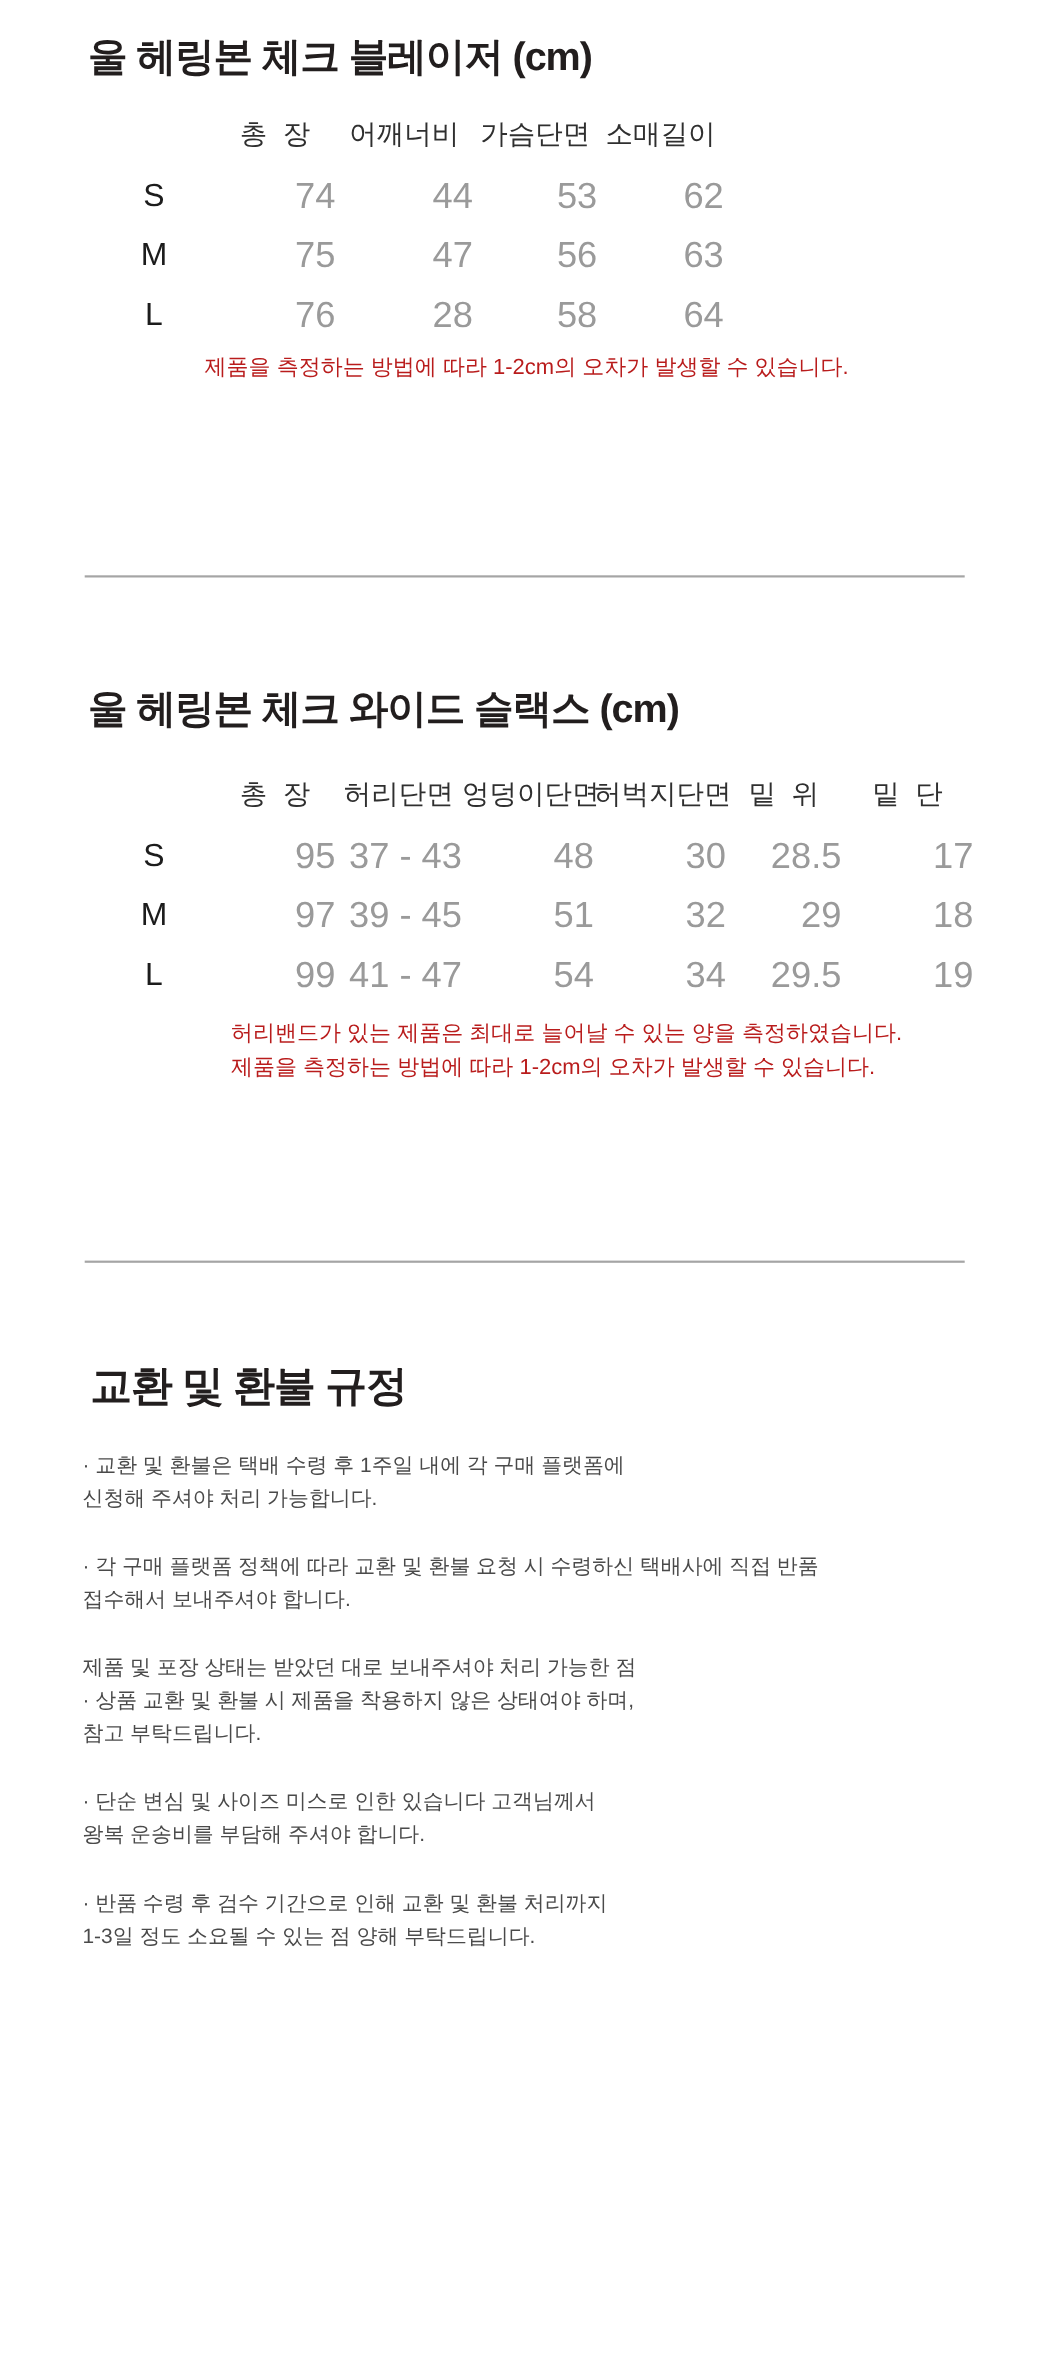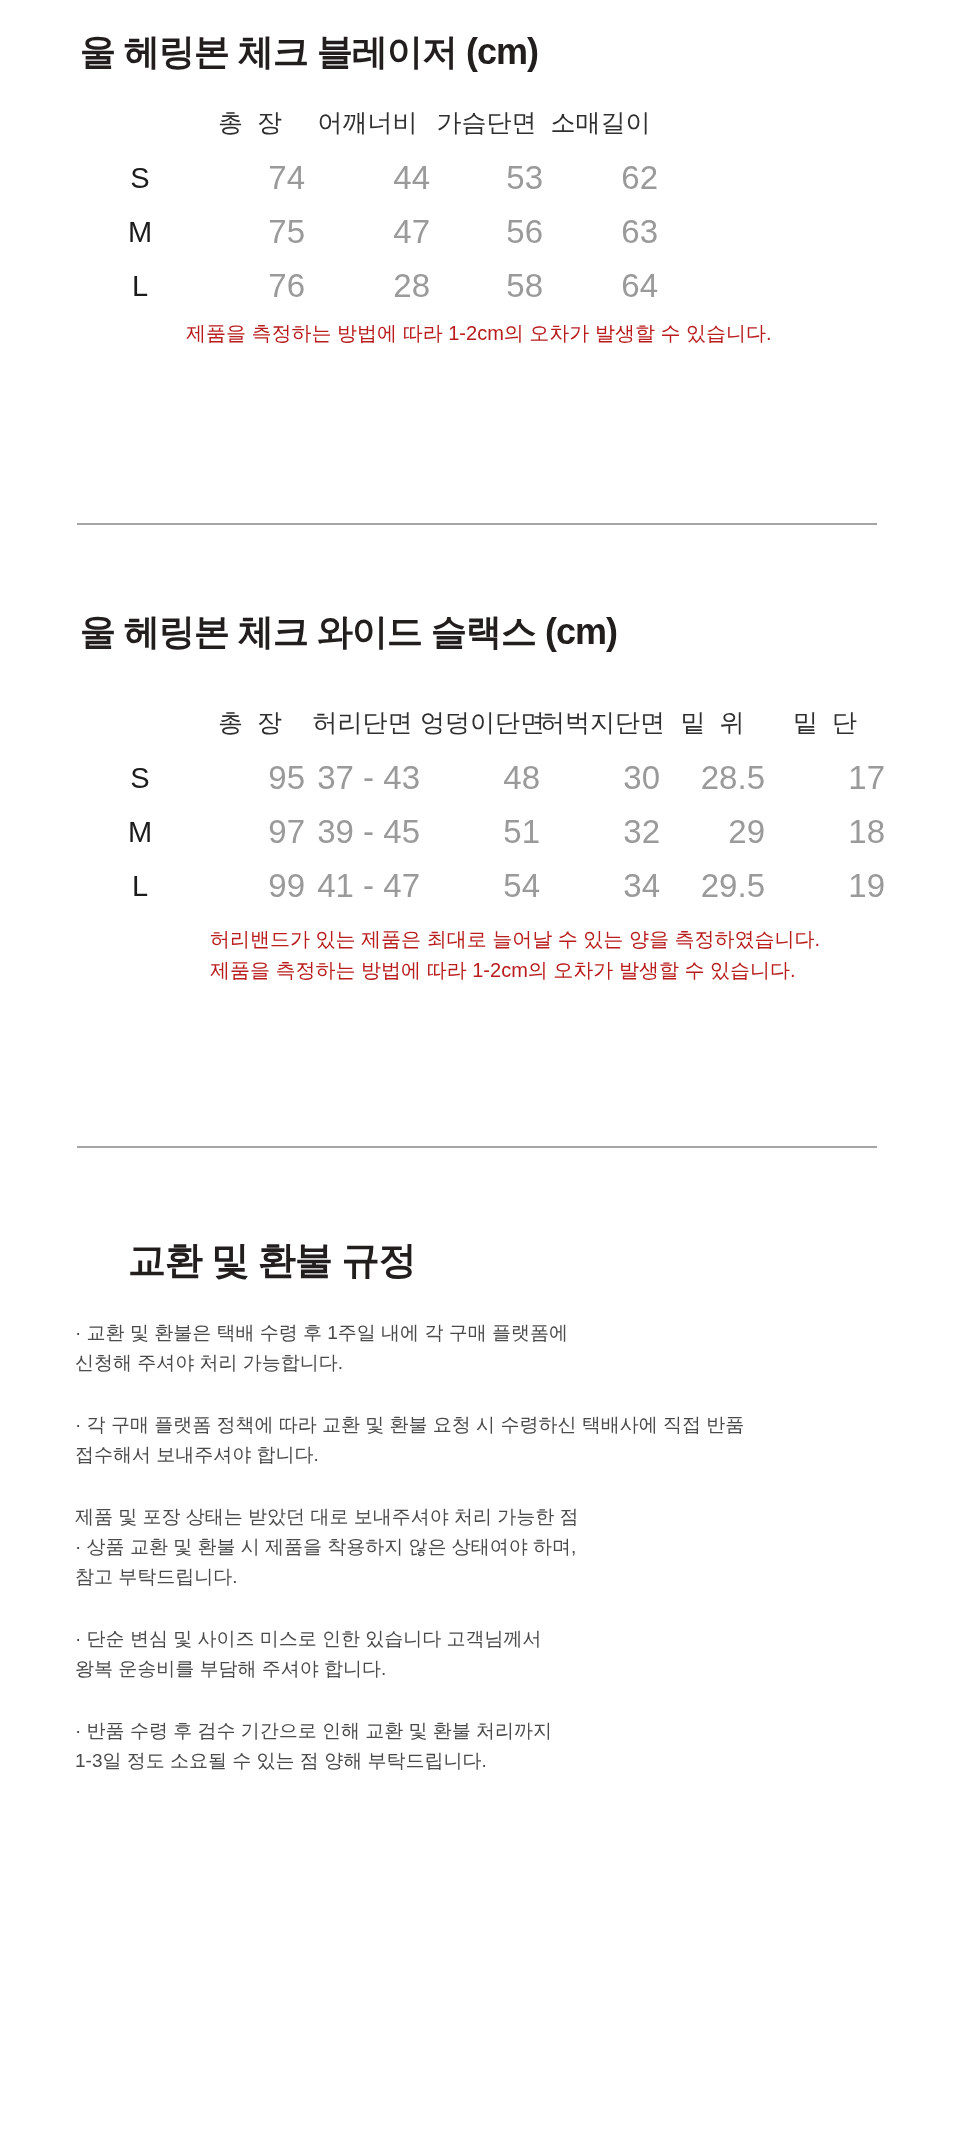--- a/index.html
+++ b/index.html
@@ -6,22 +6,22 @@
   body {
     width:960px; height:2152px; position:relative; background:#ffffff;
     font-family:"Liberation Sans","DejaVu Sans",sans-serif;
     -webkit-font-smoothing:antialiased;
   }
   .title {
     position:absolute; font-weight:700; color:#221e1e;
     font-size:36px; letter-spacing:-1px; white-space:nowrap;text-align:center;
   }
   #title-blazer { left:80px; top:4px; }
-  #title-slacks { left:80px; top:584px; }
-  #title-policy { left:82px; top:1210px; font-size:38px;margin-left:46px; }
+  #title-slacks { left:80px; top:596px; }
+  #title-policy { left:82px; top:1210px; font-size:38px; }
 
   .size-table { position:absolute; left:85px; display:grid; }
   #table-blazer { top:102px; grid-template-columns:110px 110px 125px 113px 115px; }
   #table-slacks { top:702px; grid-template-columns:110px 110px 115px 120px 120px 105px 120px; }
 
   .th {
     height:49px; line-height:40px; text-align:center;
     font-size:25px; font-weight:500; color:#2f2f2f; white-space:nowrap;
   }
   .size-cell {

